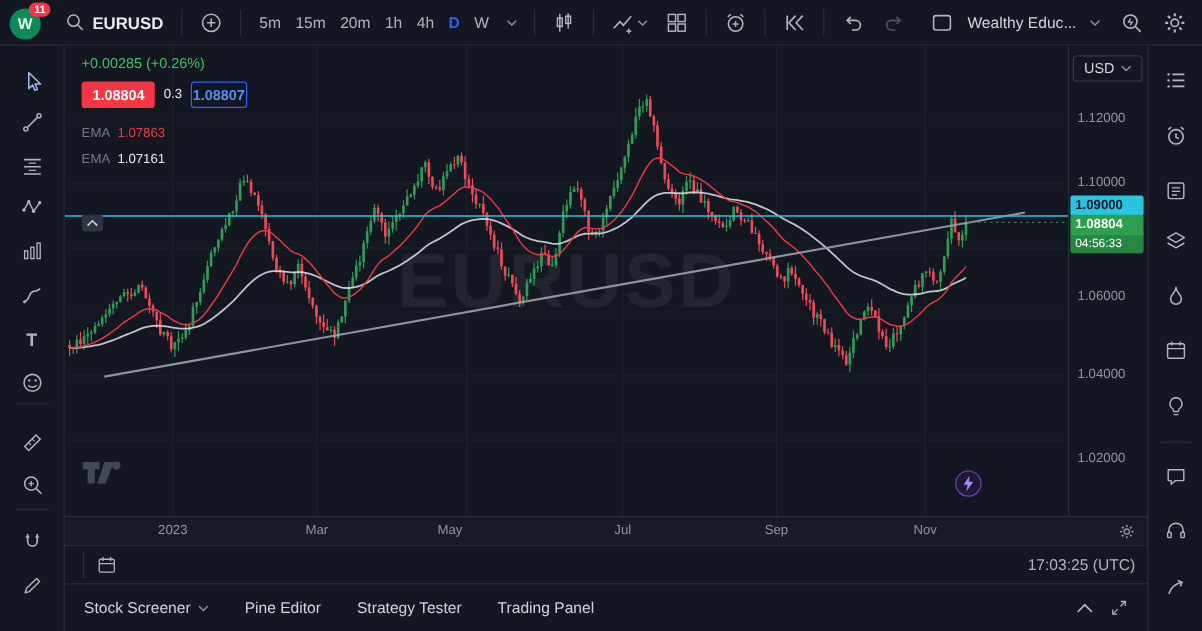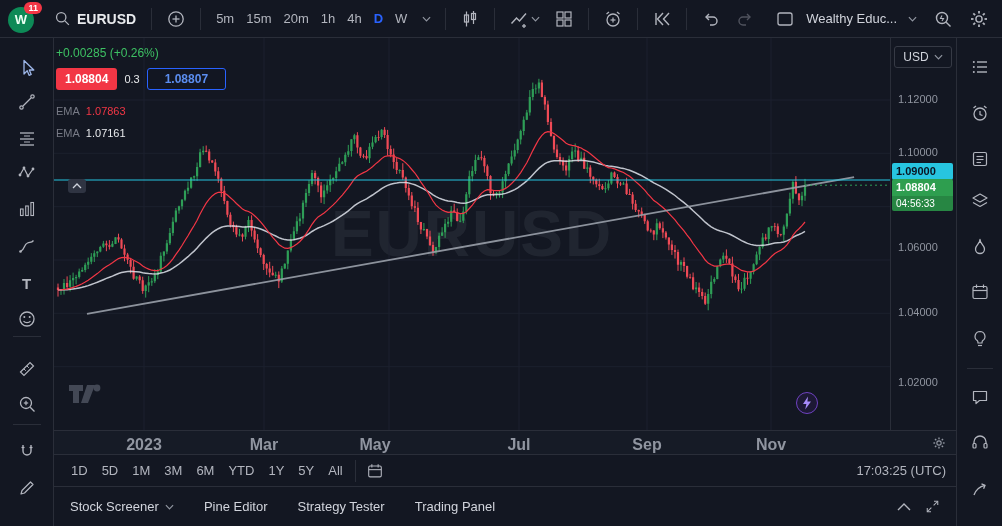--- a/index.html
+++ b/index.html
@@ -49,28 +49,28 @@
   .rsep{position:absolute;left:10px;width:26px;height:1px;background:var(--border);}
 
   
   #chart-area{position:relative;height:392px;flex:0 0 auto;background:var(--bg);}
   #plot{position:absolute;left:0;top:0;}
   #watermark{position:absolute;left:0;top:0;width:836px;height:392px;display:flex;
     flex-direction:column;align-items:center;justify-content:center;gap:26px;
     pointer-events:none;color:rgba(150,154,165,0.11);}
   #watermark .w1{font-size:64px;font-weight:bold;letter-spacing:2px;}
   #watermark .w2{font-size:38px;font-weight:bold;}
-  #legend{position:absolute;left:2px;top:8px;font-size:12px;z-index:3;}
+  #legend{position:absolute;left:14px;top:8px;font-size:12px;z-index:3;}
   .chg{color:#3dc063;font-size:12px;margin-bottom:8px;}
   .quote-row{display:flex;align-items:center;gap:7px;margin-bottom:10px;}
   .bid{background:#f23645;color:#fff;font-weight:bold;font-size:12px;
     padding:4px 9px;border-radius:3px;}
   .spread{color:#e8eaed;font-size:11px;}
   .ask{border:1px solid var(--accent);color:#5b8def;font-weight:bold;font-size:12px;
-    padding:3px 17px;border-radius:3px;background:rgba(19,23,34,0.7);}
+    padding:3px 1px;border-radius:3px;background:rgba(19,23,34,0.7);}
   .ind-row{display:flex;align-items:center;gap:6px;height:22px;color:var(--muted2);font-size:11px;}
   .ind-val.red{color:#f23645;}
   .ind-val.white{color:#e8eaed;}
   .eye{width:16px;height:16px;color:var(--muted2);}
   #tv-logo{position:absolute;left:14px;top:344px;opacity:0.55;}
   #bolt-fab{position:absolute;left:742px;top:354px;width:22px;height:22px;border-radius:50%;
     border:1.5px solid #6f42c1;background:rgba(60,30,110,0.25);display:flex;
     align-items:center;justify-content:center;z-index:3;}
   #expand-arrow{position:absolute;left:14px;top:141px;width:18px;height:14px;
     background:#2f3442;border-radius:3px;display:flex;align-items:center;
@@ -86,21 +86,21 @@
   .axis-label{position:absolute;left:1px;right:3px;border-radius:2px;padding:2px 4px;
     font-size:11px;font-weight:bold;line-height:13px;}
   .axis-label.cyan{background:#27c5e0;color:#0a1320;}
   .axis-label.green{background:#2e9e4f;color:#fff;}
   .axis-label.green .cd{font-weight:normal;font-size:10px;background:rgba(0,0,0,0.15);
     margin:2px -4px -2px;padding:1px 4px;border-radius:0 0 2px 2px;}
   #ax-gear{position:absolute;right:10px;top:5px;}
 
   
   #time-axis{height:24px;position:relative;background:var(--bg2);
-    border-top:1px solid var(--border);flex:0 0 auto;font-size:16px;color:var(--muted);font-weight:bold;}
+    border-top:1px solid var(--border);flex:0 0 auto;font-size:11px;color:var(--muted);}
   .tlabel{position:absolute;top:5px;transform:translateX(-50%);}
 
   
   #range-bar{height:32px;border-top:1px solid var(--border);display:flex;
     align-items:center;padding:0 10px;flex:0 0 auto;}
   #range-group{display:flex;align-items:center;}
   .range-btn{font-size:13px;color:var(--icon);padding:3px 7px;border-radius:3px;}
   #clock{margin-left:auto;font-size:13px;color:var(--icon);}
 
   
@@ -439,31 +439,20 @@
         </svg>
       <span class="tlabel" style="left: 90px;">2023</span>
           <span class="tlabel" style="left: 210px;">Mar</span>
           <span class="tlabel" style="left: 321px;">May</span>
           <span class="tlabel" style="left: 465px;">Jul</span>
           <span class="tlabel" style="left: 593px;">Sep</span>
           <span class="tlabel" style="left: 717px;">Nov</span>
         </div>
 
       <div id="range-bar">
-        <div id="range-group">
-            <button class="range-btn">1D</button>
-            <button class="range-btn">5D</button>
-            <button class="range-btn">1M</button>
-            <button class="range-btn">3M</button>
-            <button class="range-btn">6M</button>
-            <button class="range-btn">YTD</button>
-            <button class="range-btn">1Y</button>
-            <button class="range-btn">5Y</button>
-            <button class="range-btn">All</button>
-          </div>
         <div class="sep"></div>
         <button class="hbtn">
           <svg class="ic" style="width:18px;height:18px" viewBox="0 0 20 20">
             <rect x="3" y="4.5" width="14" height="12" rx="1.5" fill="none" stroke="currentColor" stroke-width="1.2"></rect>
             <line x1="6.5" y1="2.5" x2="6.5" y2="6" stroke="currentColor" stroke-width="1.2"></line>
             <line x1="13.5" y1="2.5" x2="13.5" y2="6" stroke="currentColor" stroke-width="1.2"></line>
             <line x1="3" y1="8.5" x2="17" y2="8.5" stroke="currentColor" stroke-width="1.2"></line>
           </svg>
         </button>
         <span id="clock">17:03:25 (UTC)</span>

